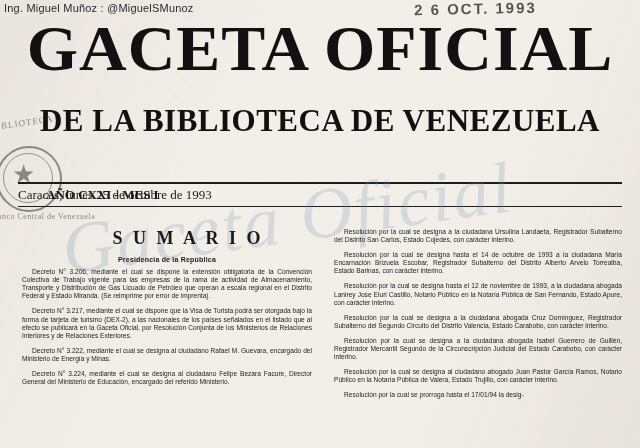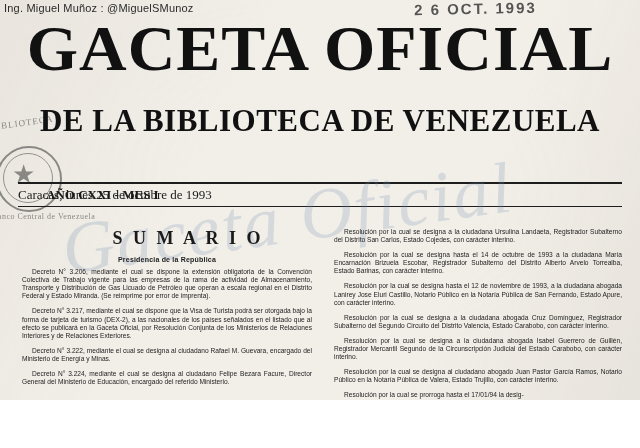--- a/index.html
+++ b/index.html
@@ -3,21 +3,21 @@
 <meta charset="utf-8">
 <style>
   html, body {
     margin: 0;
     padding: 0;
     background: #ffffff;
   }
   #page {
     position: relative;
     width: 640px;
-    height: 400px;
+    height: 448px;
     overflow: hidden;
     background: #f2efe9;
     font-family: "Liberation Serif", serif;
     color: #1a1a1a;
   }
   
   #page::after {
     content: "";
     position: absolute;
     inset: 0;

